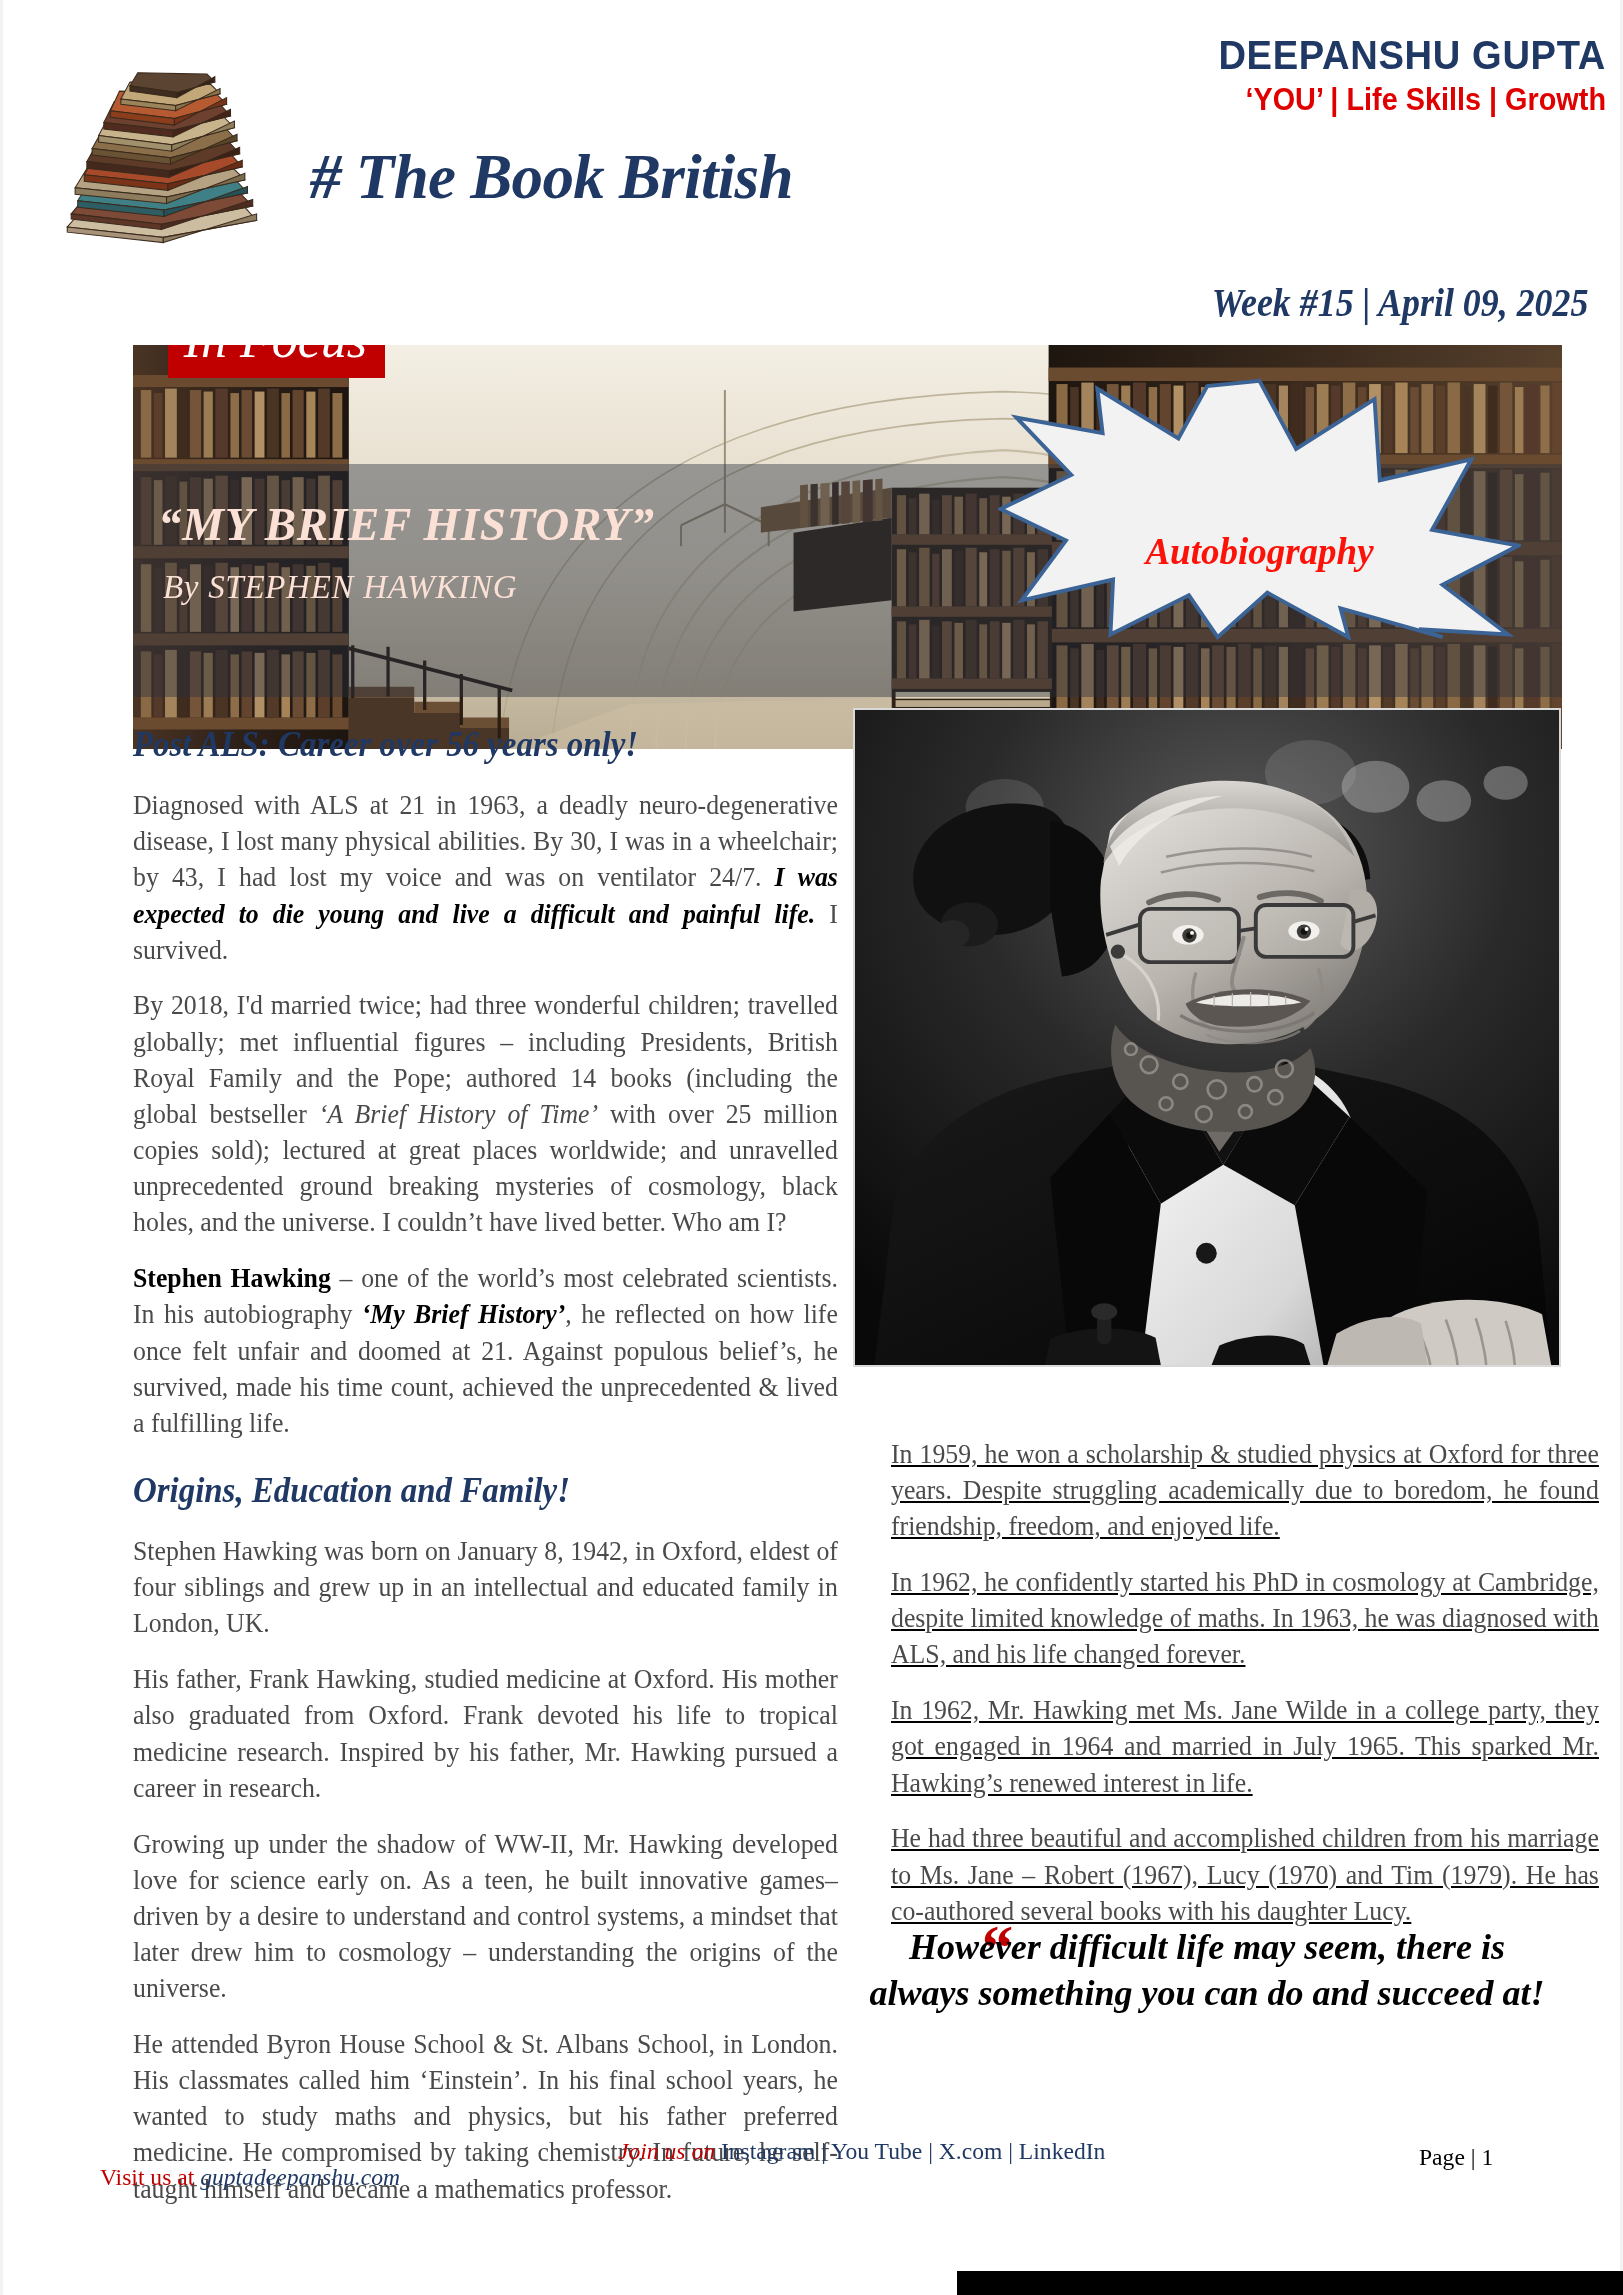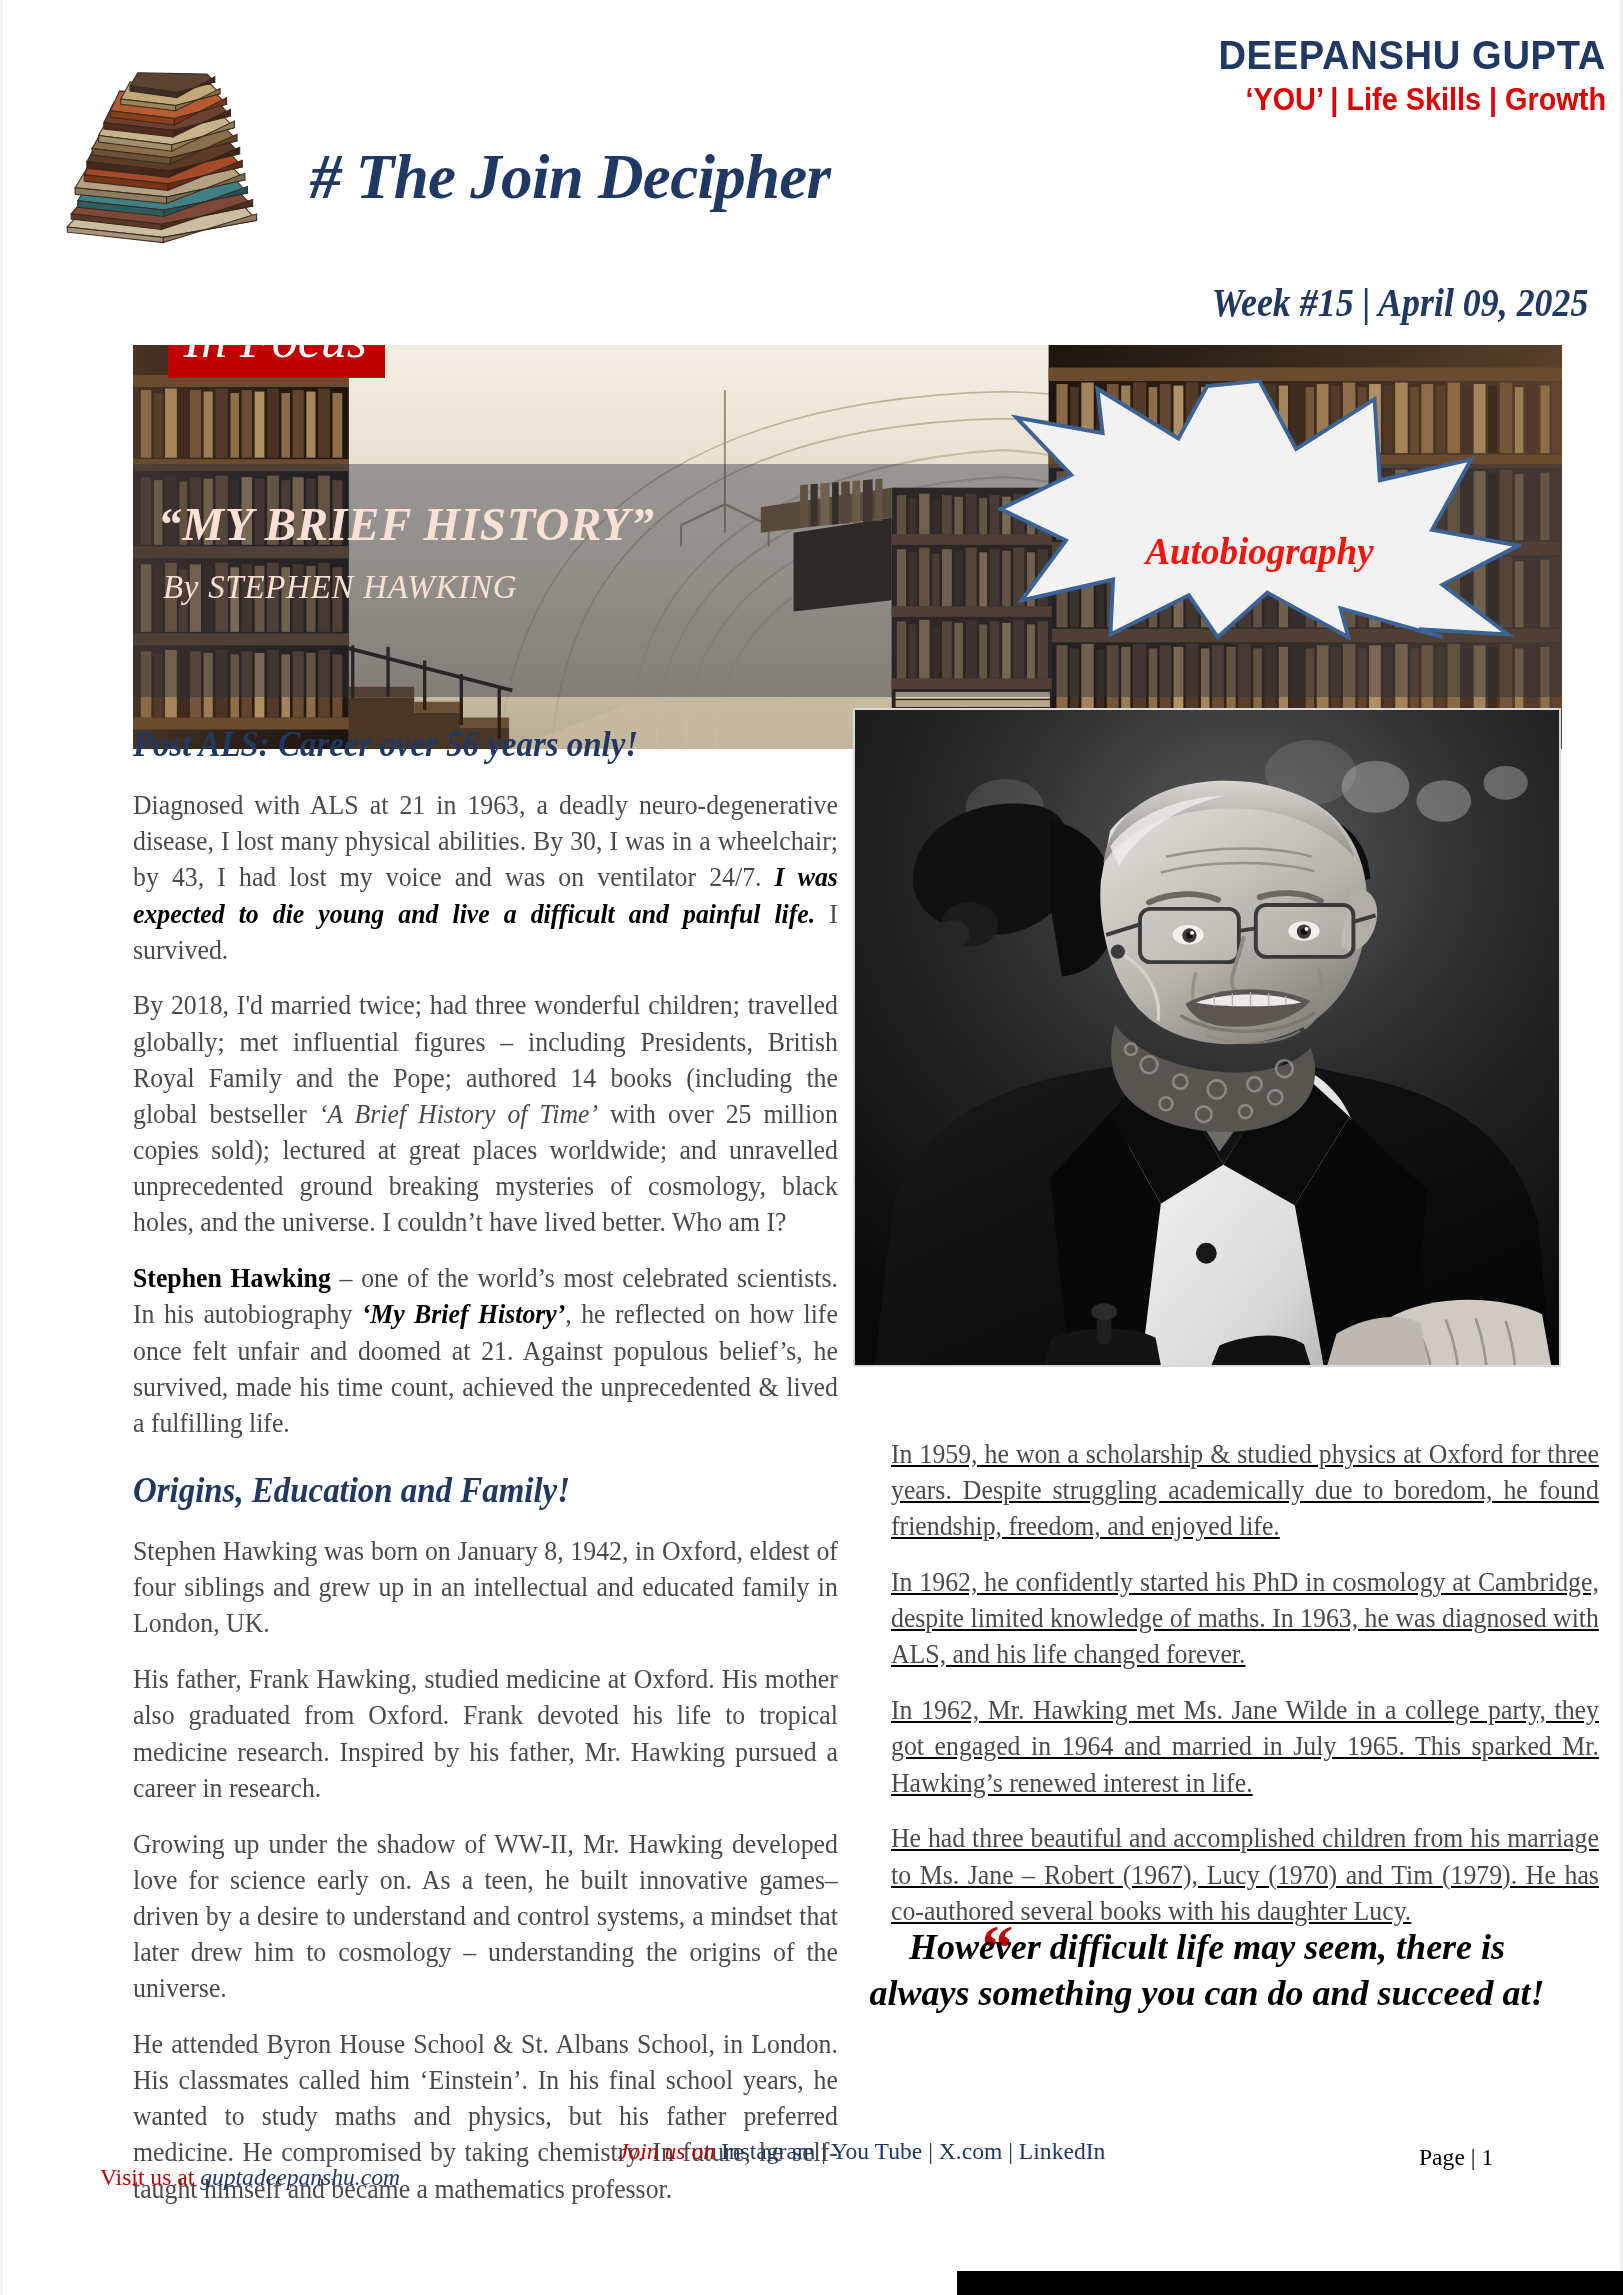--- a/index.html
+++ b/index.html
@@ -345,21 +345,21 @@
           <path d="M196 86 L254 70 L254 62 L196 94 Z" fill="#342518"></path>
         </g>
       </svg>
     </div>
 
     <div class="brand-block">
       <span class="brand-name">DEEPANSHU GUPTA</span>
       <span class="brand-tag">‘YOU’ | Life Skills | Growth</span>
     </div>
 
-    <div class="pub-title"># The Join Decipher</div>
+    <div class="pub-title"># The Book British</div>
 
     <div class="issue-line">Week #15 | April 09, 2025</div>
   </div>
 
   <div class="hero">
 
     <div class="hero-img">
       <svg viewBox="0 0 2185 538" preserveAspectRatio="none" xmlns="http://www.w3.org/2000/svg">
         <defs>
           <linearGradient id="vault" x1="0" y1="0" x2="0" y2="1">

